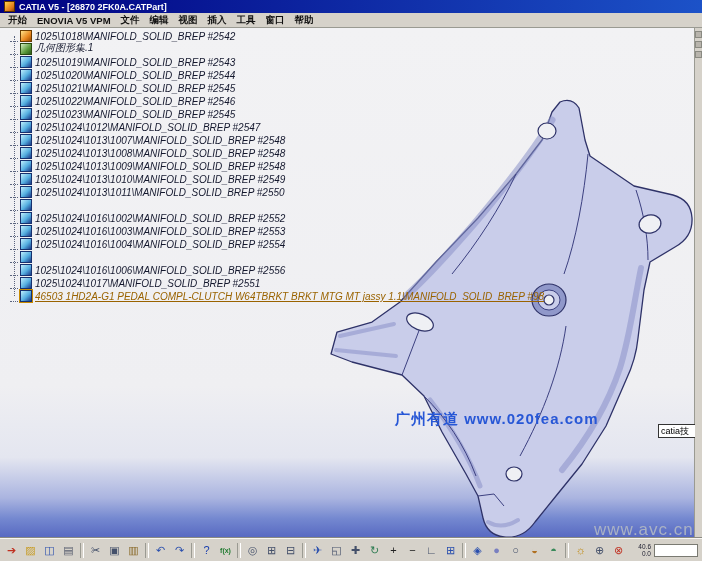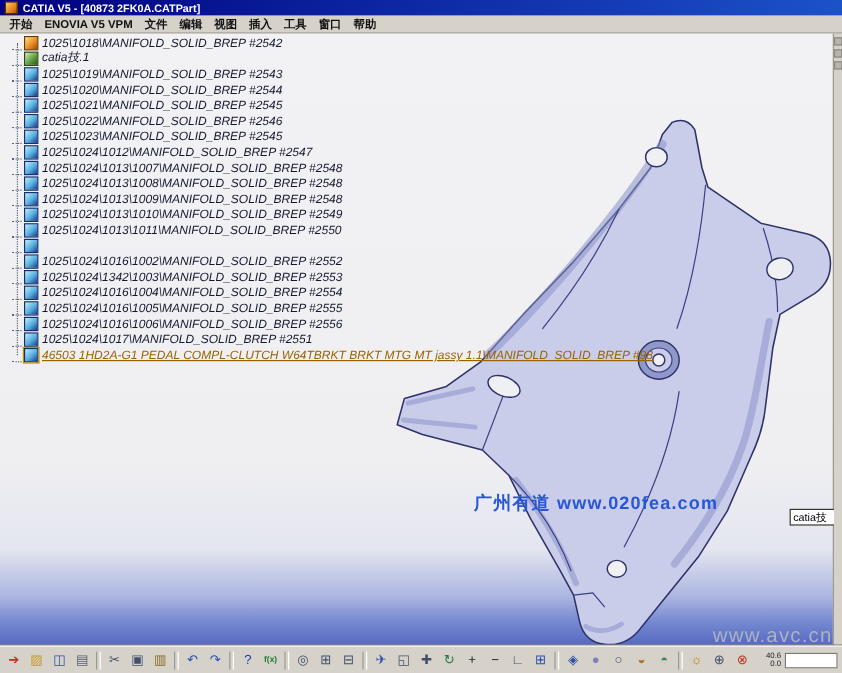--- a/index.html
+++ b/index.html
@@ -72,21 +72,21 @@
   .tb-right{margin-left:auto;display:flex;align-items:center;gap:3px;padding-right:2px;}
   .readout{font-size:6.5px;line-height:7px;color:#223;text-align:right;}
   .cmd-input{width:44px;height:13px;border:1px solid #7a7a72;background:#fff;font-size:9px;
     font-family:"Liberation Sans",sans-serif;padding:0 2px;box-sizing:border-box;}
 </style>
 </head>
 <body>
 
 <div class="titlebar">
   <span class="doc-icon"></span>
-  <span>CATIA V5 - [40873 2FK0A.CATPart]</span>
+  <span>CATIA V5 - [26870 2FK0A.CATPart]</span>
 </div>
 
 <div class="menubar">
     <span class="menu-item">开始</span>
     <span class="menu-item">ENOVIA V5 VPM</span>
     <span class="menu-item">文件</span>
     <span class="menu-item">编辑</span>
     <span class="menu-item">视图</span>
     <span class="menu-item">插入</span>
     <span class="menu-item">工具</span>
@@ -128,21 +128,21 @@
   <div class="tree">
     <div class="tree-vline"></div>
   <div class="trow">
         <span class="tconn"></span>
         <span class="ticon icon-part"></span>
         <span class="tlabel">1025\1018\MANIFOLD_SOLID_BREP #2542</span>
       </div>
       <div class="trow">
         <span class="tconn"></span>
         <span class="ticon icon-geoset"></span>
-        <span class="tlabel">catia技.1</span>
+        <span class="tlabel">几何图形集.1</span>
       </div>
       <div class="trow">
         <span class="tconn"></span>
         <span class="ticon icon-solid"></span>
         <span class="tlabel">1025\1019\MANIFOLD_SOLID_BREP #2543</span>
       </div>
       <div class="trow">
         <span class="tconn"></span>
         <span class="ticon icon-solid"></span>
         <span class="tlabel">1025\1020\MANIFOLD_SOLID_BREP #2544</span>
@@ -197,31 +197,30 @@
         <span class="ticon icon-solid"></span>
       </div>
       <div class="trow">
         <span class="tconn"></span>
         <span class="ticon icon-solid"></span>
         <span class="tlabel">1025\1024\1016\1002\MANIFOLD_SOLID_BREP #2552</span>
       </div>
       <div class="trow">
         <span class="tconn"></span>
         <span class="ticon icon-solid"></span>
-        <span class="tlabel">1025\1024\1342\1003\MANIFOLD_SOLID_BREP #2553</span>
+        <span class="tlabel">1025\1024\1016\1003\MANIFOLD_SOLID_BREP #2553</span>
       </div>
       <div class="trow">
         <span class="tconn"></span>
         <span class="ticon icon-solid"></span>
         <span class="tlabel">1025\1024\1016\1004\MANIFOLD_SOLID_BREP #2554</span>
       </div>
       <div class="trow">
         <span class="tconn"></span>
         <span class="ticon icon-solid"></span>
-        <span class="tlabel">1025\1024\1016\1005\MANIFOLD_SOLID_BREP #2555</span>
       </div>
       <div class="trow">
         <span class="tconn"></span>
         <span class="ticon icon-solid"></span>
         <span class="tlabel">1025\1024\1016\1006\MANIFOLD_SOLID_BREP #2556</span>
       </div>
       <div class="trow">
         <span class="tconn"></span>
         <span class="ticon icon-solid"></span>
         <span class="tlabel">1025\1024\1017\MANIFOLD_SOLID_BREP #2551</span>

